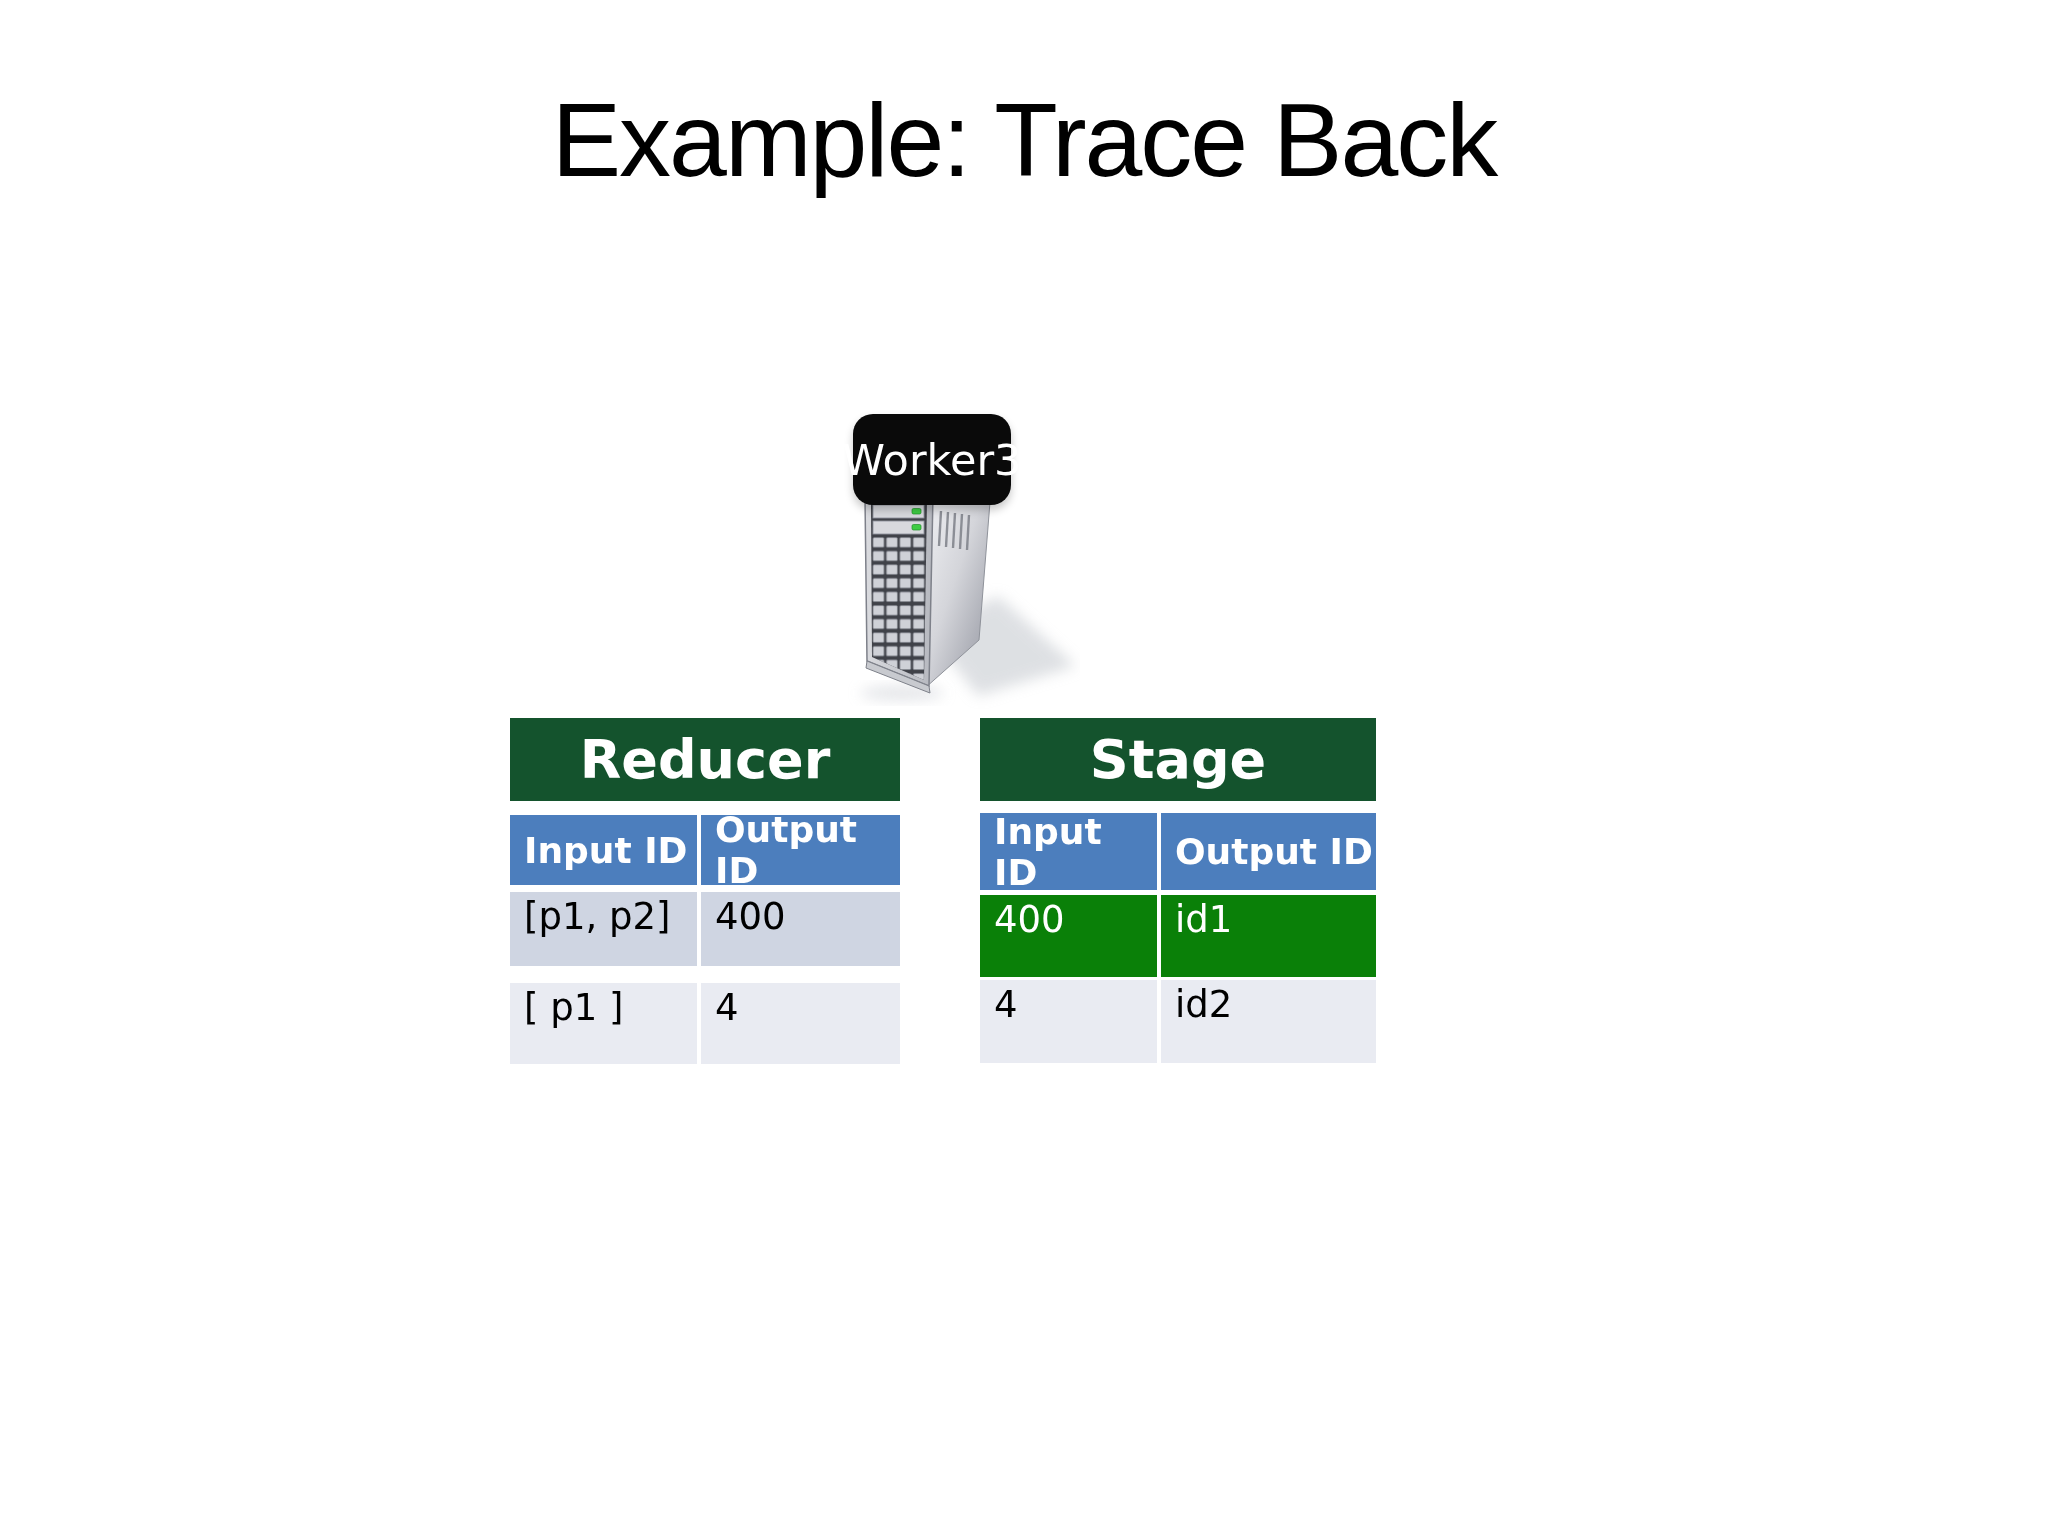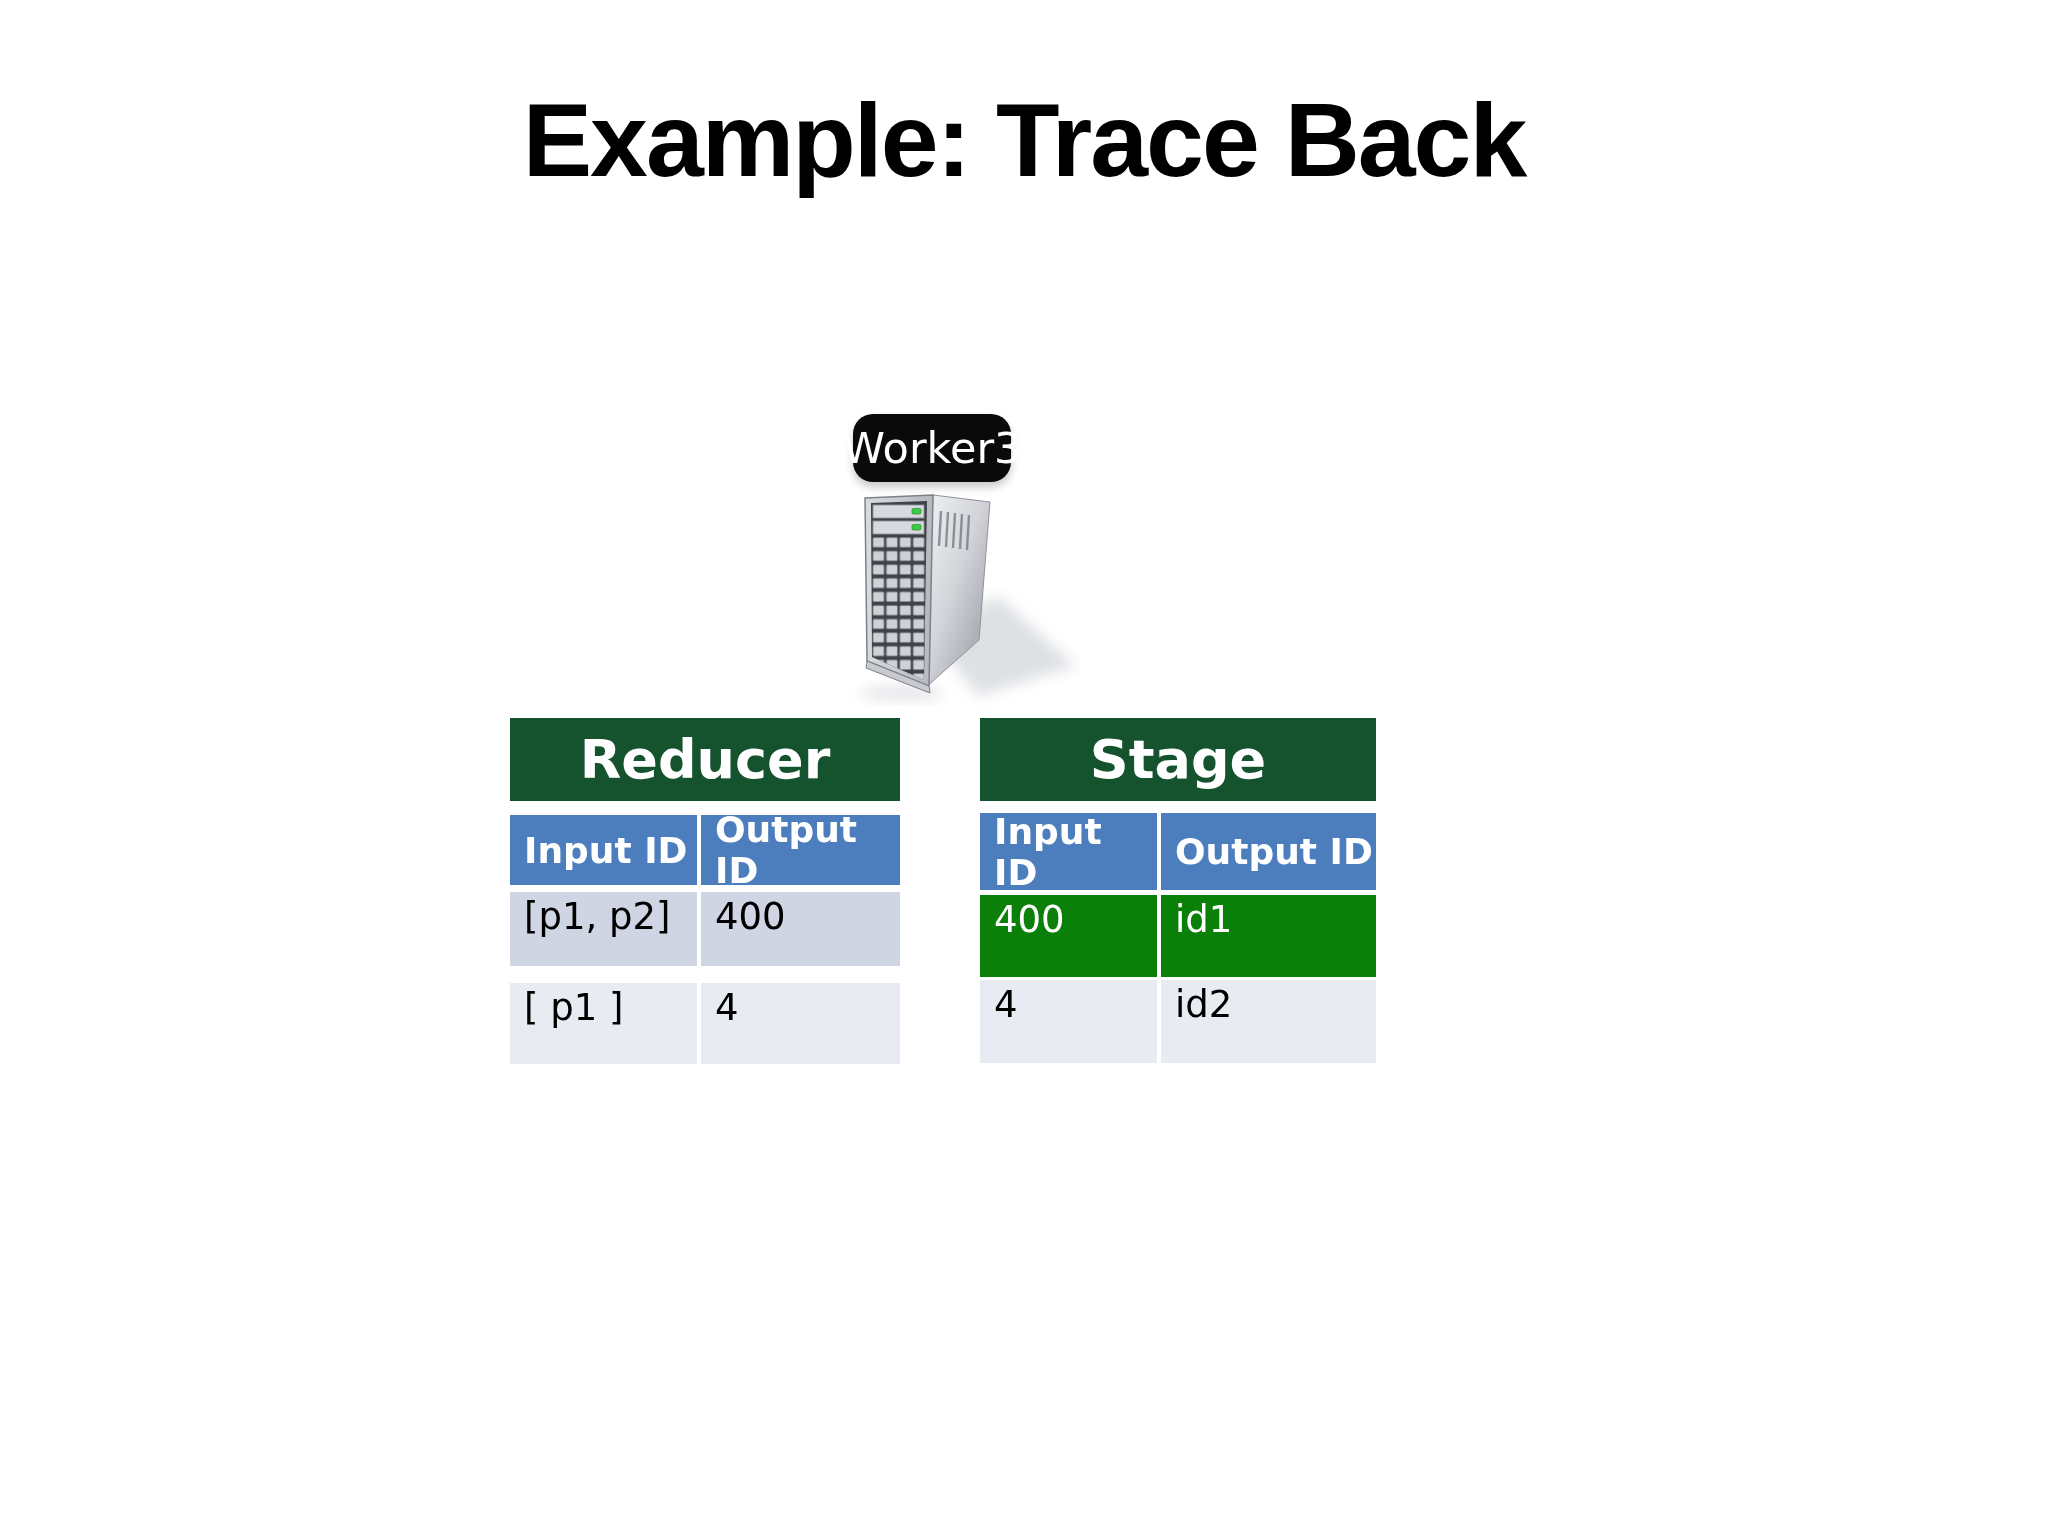--- a/index.html
+++ b/index.html
@@ -8,27 +8,27 @@
     width:2048px;height:1536px;
     background:#ffffff;
     overflow:hidden;
     font-family:"DejaVu Sans","Liberation Sans",sans-serif;
   }
   
   .slide-title{
     position:absolute;left:0;top:78px;width:2048px;
     margin:0;text-align:center;
     font-family:"Liberation Sans",sans-serif;
-    font-size:104px;font-weight:700;letter-spacing:-2px;
+    font-size:104px;font-weight:400;letter-spacing:-2px;
     color:#000;line-height:1.2;
   }
   
   .server-svg{position:absolute;left:840px;top:480px;width:240px;height:240px;}
   .worker-label{
-    position:absolute;left:853px;top:414px;width:158px;height:68px;
+    position:absolute;left:853px;top:414px;width:158px;height:91px;
     background:#0a0a0a;border-radius:20px;
     display:flex;align-items:center;justify-content:center;
     color:#fff;font-size:43px;
     box-shadow:0 5px 9px rgba(0,0,0,.22);
   }
   
   .dtable{position:absolute;top:718px;}
   .dtable *{box-sizing:border-box;}
   .reducer{left:510px;width:390px;}
   .stage{left:980px;width:396px;}

